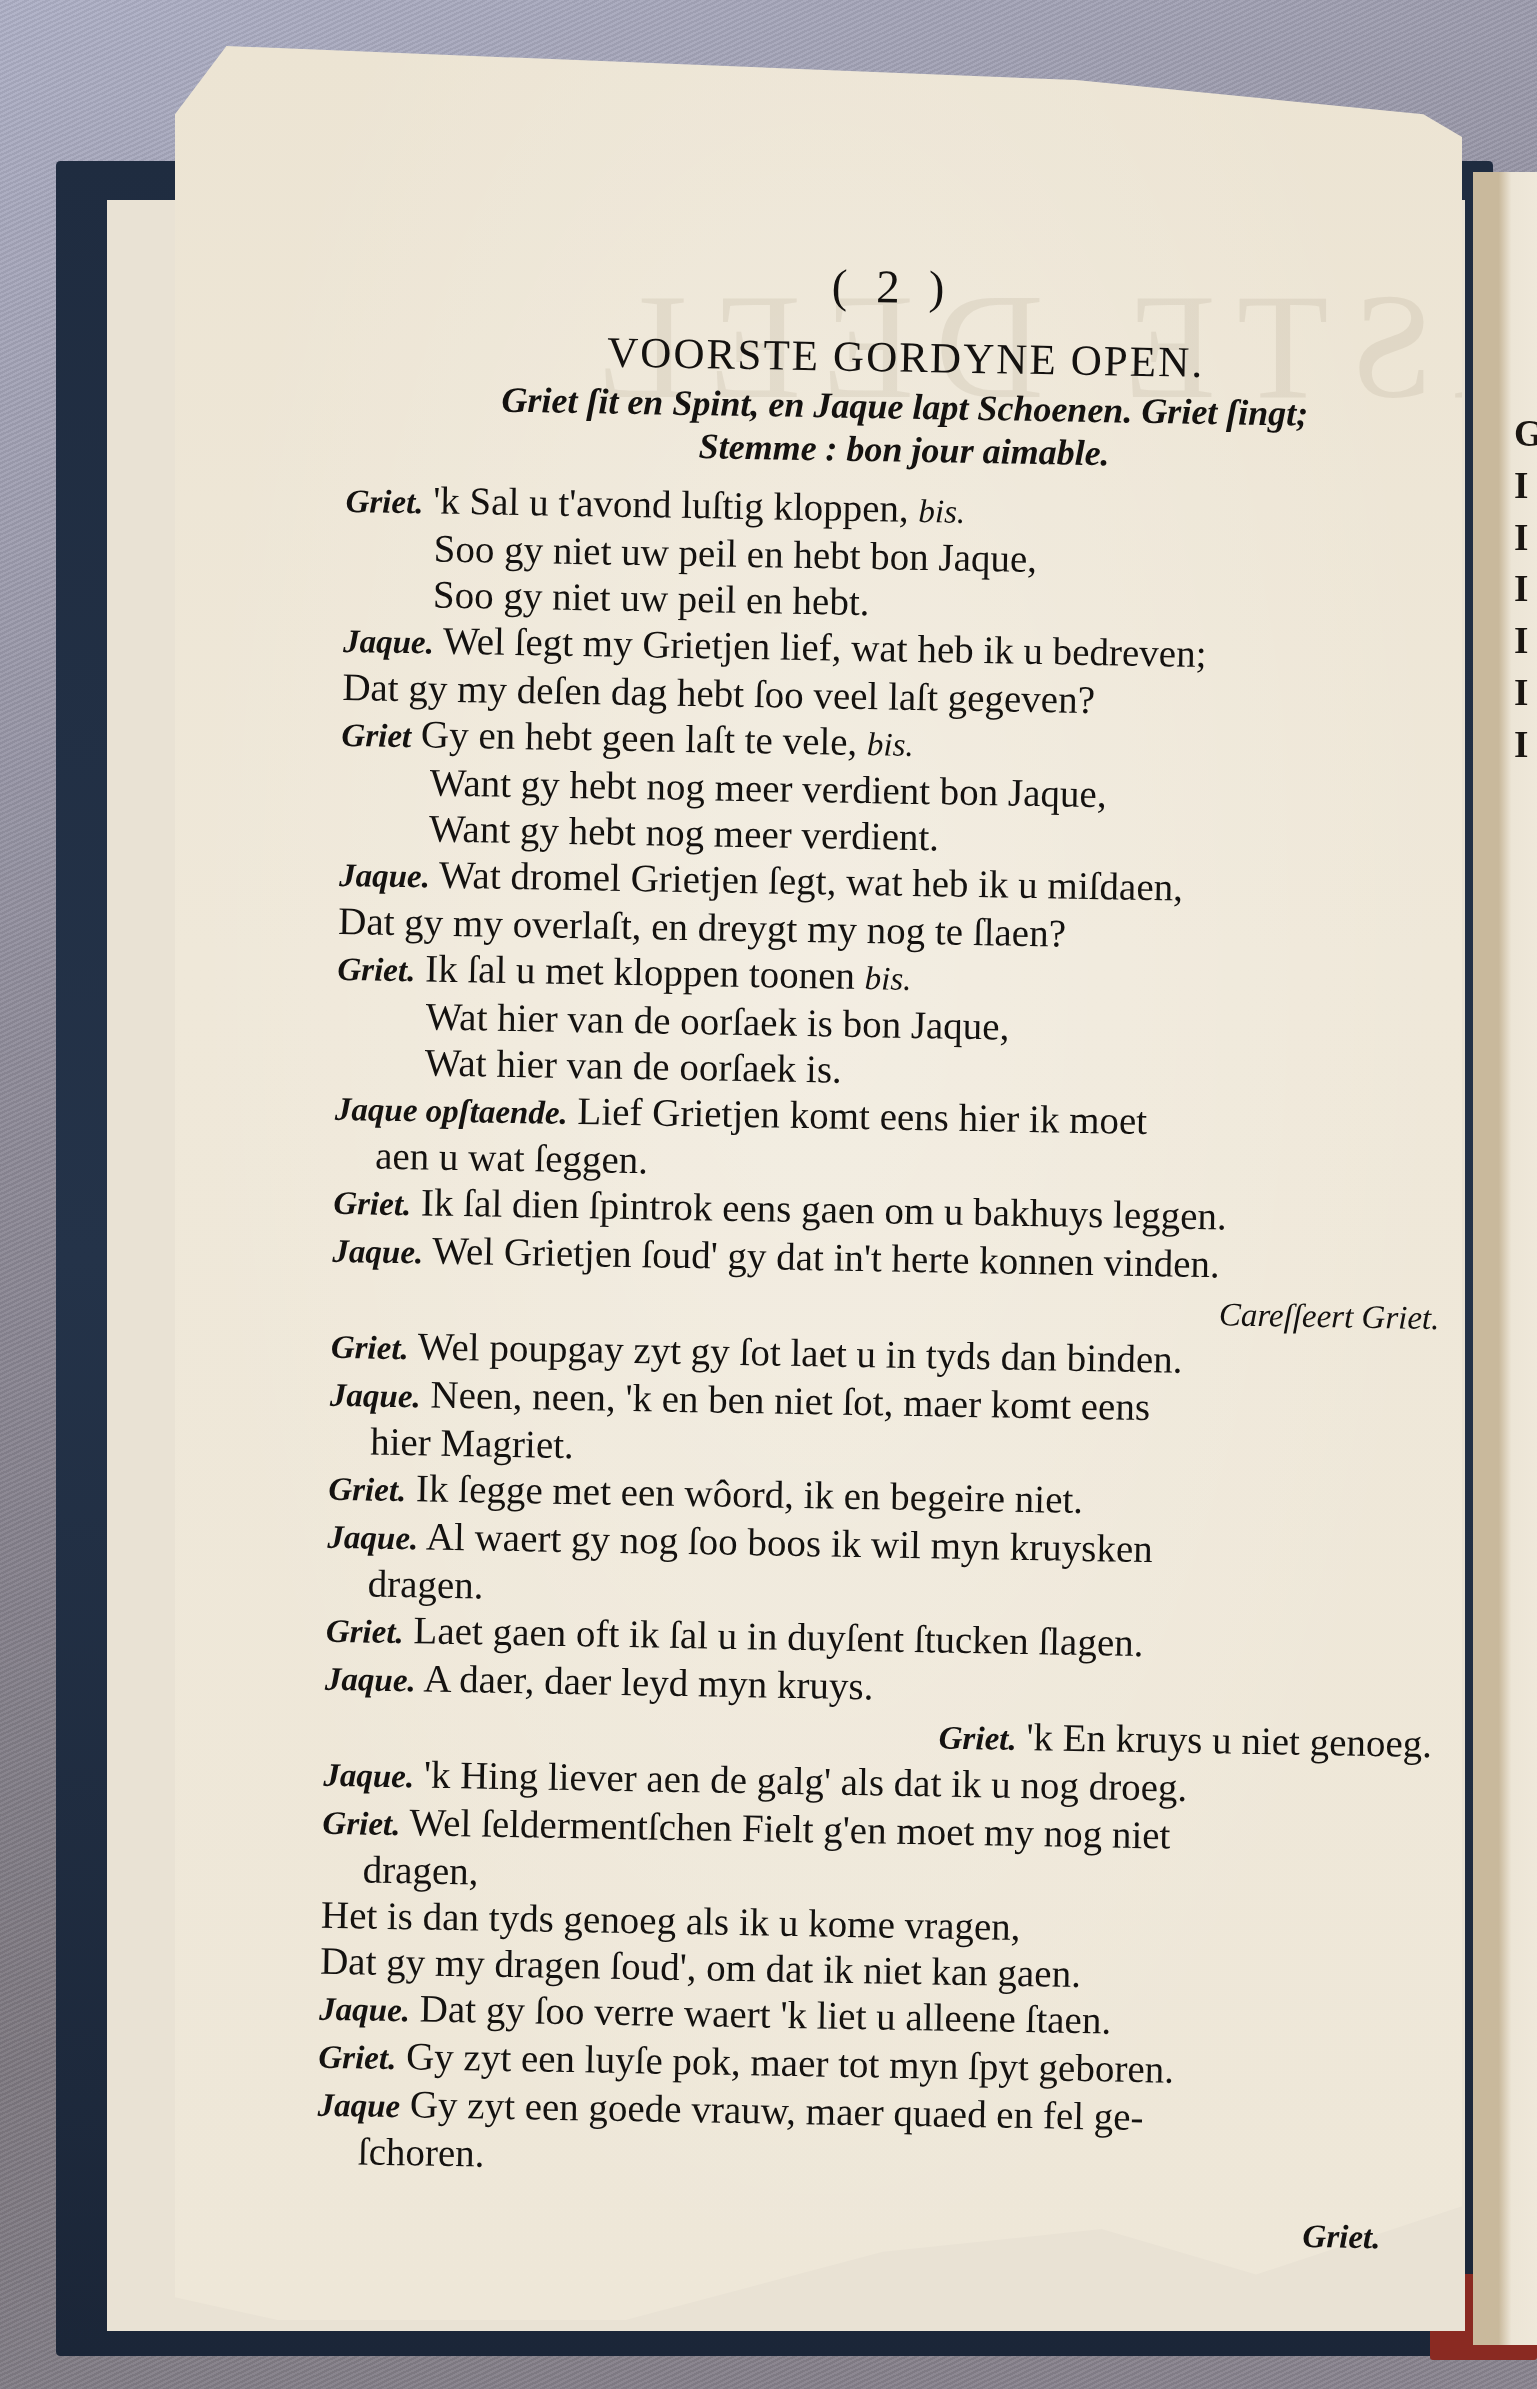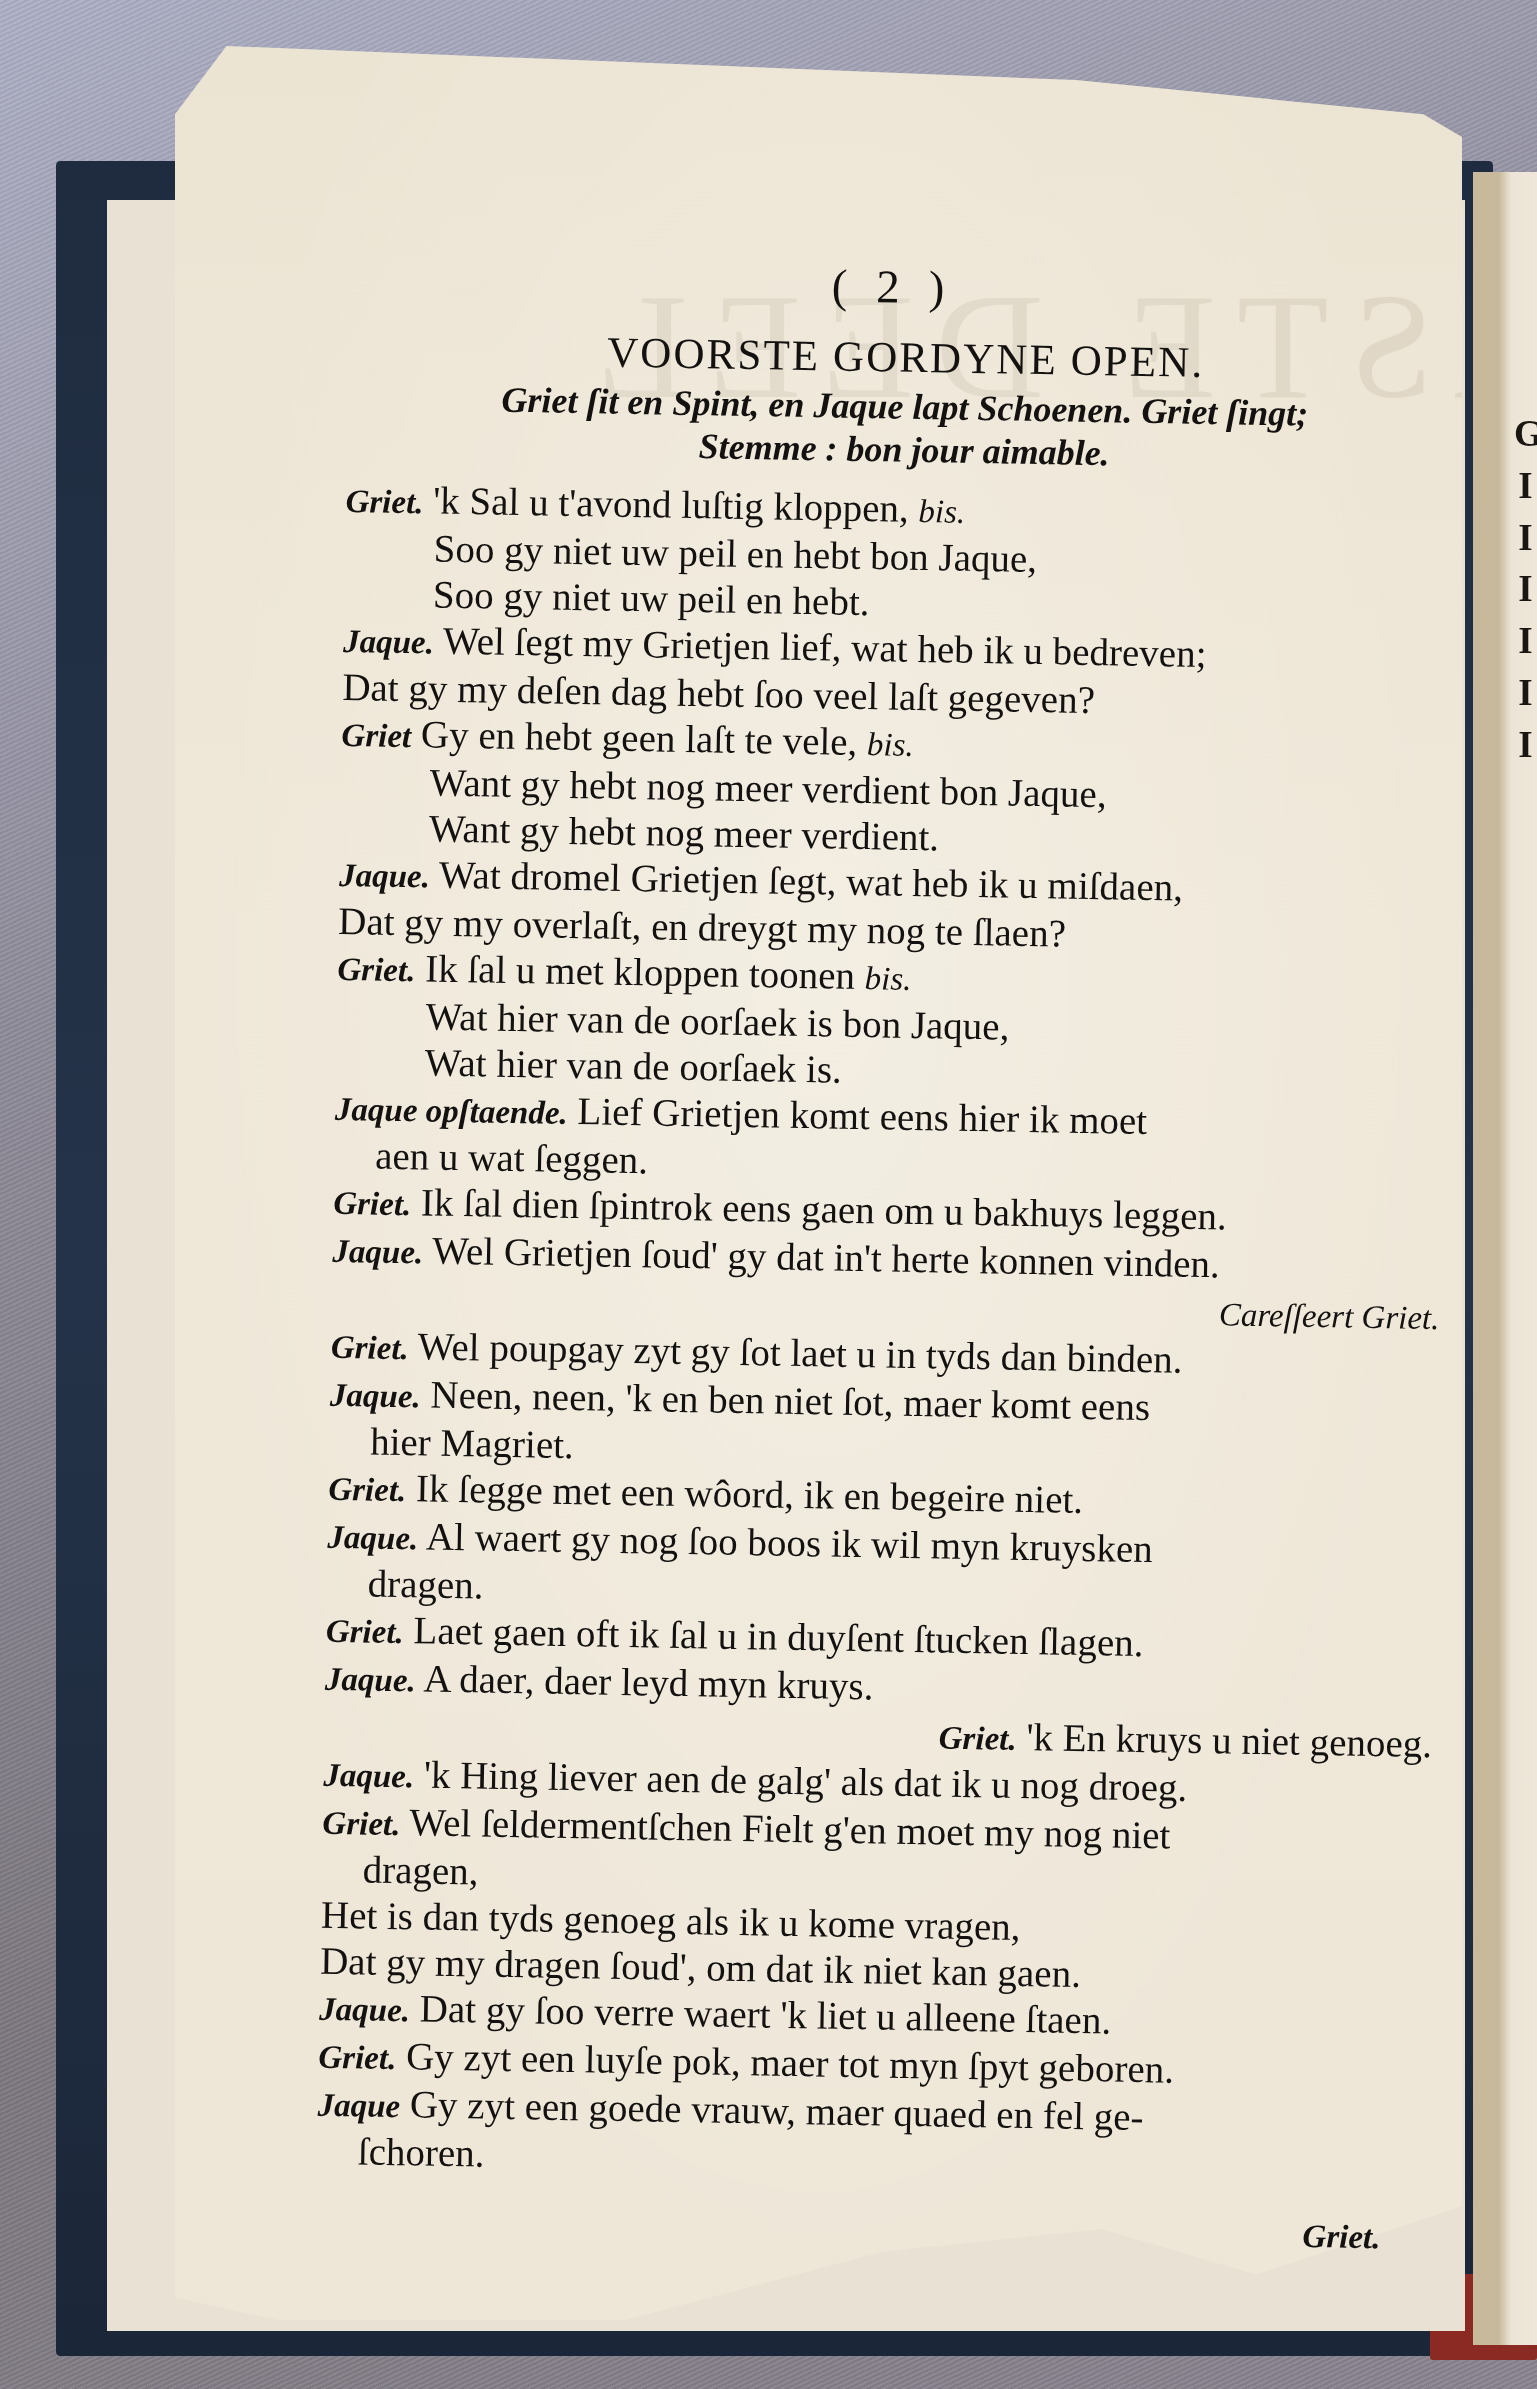--- a/index.html
+++ b/index.html
@@ -25,21 +25,20 @@
   }
   
   .under-page {
     position:absolute; left:107px; top:200px; width:1358px; height:2131px;
     background:#e9e2d4;
   }
   
   .right-page {
     position:absolute; left:1473px; top:172px; width:64px; height:2173px;
     background: linear-gradient(90deg, #c9b99c 0 40%, #ece5d6 60%, #efe8da 100%);
-    text-align: center;
   }
   .right-page .margin-letters {
     position:absolute; left:41px; top:236px; width:23px;
     font-family:"Liberation Serif", serif; font-size:37px; font-weight:bold;
     color:#1a1612; line-height:1.4; word-break:break-all;
   }
   
   .page {
     position:absolute; left:175px; top:46px; width:1287px; height:2274px;
     background:

